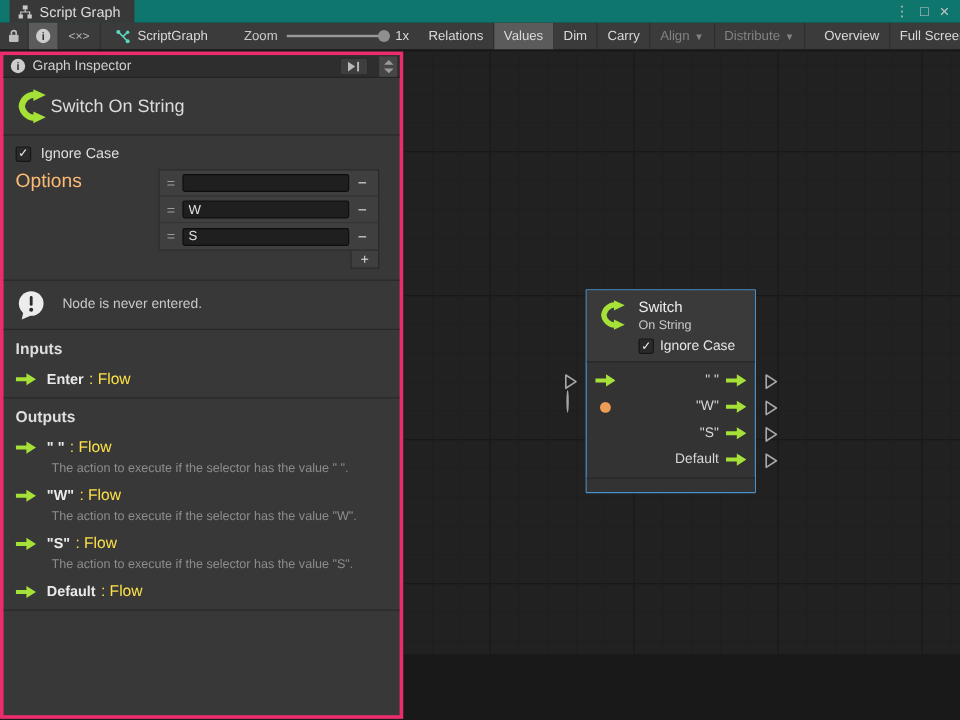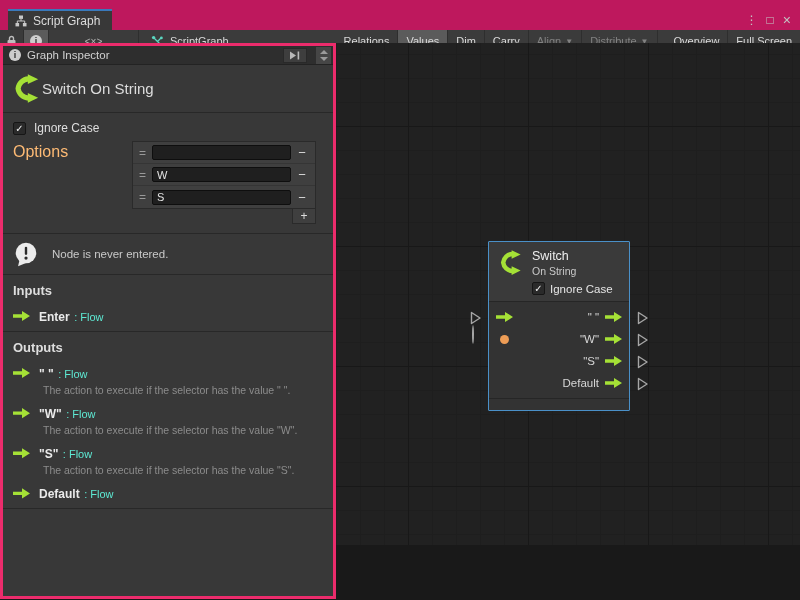--- a/index.html
+++ b/index.html
@@ -1,20 +1,20 @@
 <!DOCTYPE html>
 <html><head>
 <meta charset="utf-8">
 <style>
   *{box-sizing:border-box;margin:0;padding:0;-webkit-user-select:none}
   html,body{width:800px;height:600px;overflow:hidden}
   body{font-family:"Liberation Sans",sans-serif;background:#191919;color:#d6d6d6;position:relative}
 
   
-  .tabstrip{height:30px;background:#be185d;display:flex;align-items:flex-end}
+  .tabstrip{height:19px;background:#0f766e;display:flex;align-items:flex-end}
   .tab{margin-left:8px;height:21px;display:flex;align-items:center;gap:6px;padding:0 12px 0 7px;
        background:#383838;border-top:2px solid #3A79BB;font-size:12px;color:#DCDCDC}
   .win-controls{margin-left:auto;display:flex;align-items:center;gap:9px;padding-right:9px;height:21px;
        color:#C4C4C4;font-size:12px;line-height:1}
   .win-controls span{cursor:default}
 
   
   .toolbar{height:22px;background:#3B3B3B;display:flex;align-items:stretch;font-size:11px;color:#DADADA}
   .tb-btn{display:flex;align-items:center;justify-content:center;padding:0 8px;border-right:1px solid #2E2E2E;white-space:nowrap}
   .tb-btn.icon-btn{padding:0 6px}
@@ -93,21 +93,21 @@
   .plusbtn{width:24px;height:15px;background:#3F3F3F;border:1px solid #2A2A2A;border-top:none;
       display:flex;align-items:center;justify-content:center;color:#DDDDDD;font-size:12px}
 
   .warn{display:flex;align-items:center;gap:13px;padding:7px 10px;flex:0 0 auto}
   .warn-text{font-size:11.5px;color:#C9C9C9}
 
   .section{padding:8px 10px 4px;flex:0 0 auto}
   .section .sec-title{font-size:13px;color:#DEDEDE;font-weight:700;margin-bottom:9px}
   .io-row{display:flex;align-items:center;gap:9px;margin:7px 0 2px}
   .io-name{font-weight:bold;font-size:12px;color:#EAEAEA}
-  .io-type{font-size:11px;color:#5eead4}
+  .io-type{font-size:13px;color:#fde047}
   .io-desc{font-size:10.5px;color:#8C8C8C;margin:1px 0 7px 30px;line-height:1.25}
   .filler{flex:1 1 auto}
 </style>
 </head>
 <body>
 
 <div class="tabstrip">
   <div class="tab">
     <svg width="12" height="12" viewBox="0 0 12 12">
       <rect x="4" y="0.5" width="4" height="3.4" fill="#C8C8C8"></rect>
@@ -138,20 +138,27 @@
     <span>&lt;×&gt;</span>
   </div>
   <div class="crumb">
     <svg width="13" height="13" viewBox="0 0 13 13">
       <path d="M3 3 L10 10 M10 3 L6.5 6.5" stroke="#5BD6C0" stroke-width="1.3" fill="none"></path>
       <circle cx="2.6" cy="2.6" r="1.7" fill="#5BD6C0"></circle>
       <circle cx="10.4" cy="2.9" r="1.4" fill="#5BD6C0"></circle>
       <circle cx="10.4" cy="10.4" r="1.7" fill="#5BD6C0"></circle>
     </svg>
     <span>ScriptGraph</span>
+  </div>
+  <div class="zoom-wrap">
+    <span style="color:#C9C9C9">Zoom</span>
+    <div class="zoom-track">
+      <div class="zoom-handle"></div>
+    </div>
+    <span>1x</span>
   </div>
   <div class="tb-right">
     <div class="tb-btn">
         <span>Relations</span>
       </div>
     <div class="tb-btn active">
         <span>Values</span>
       </div>
     <div class="tb-btn">
         <span>Dim</span>

